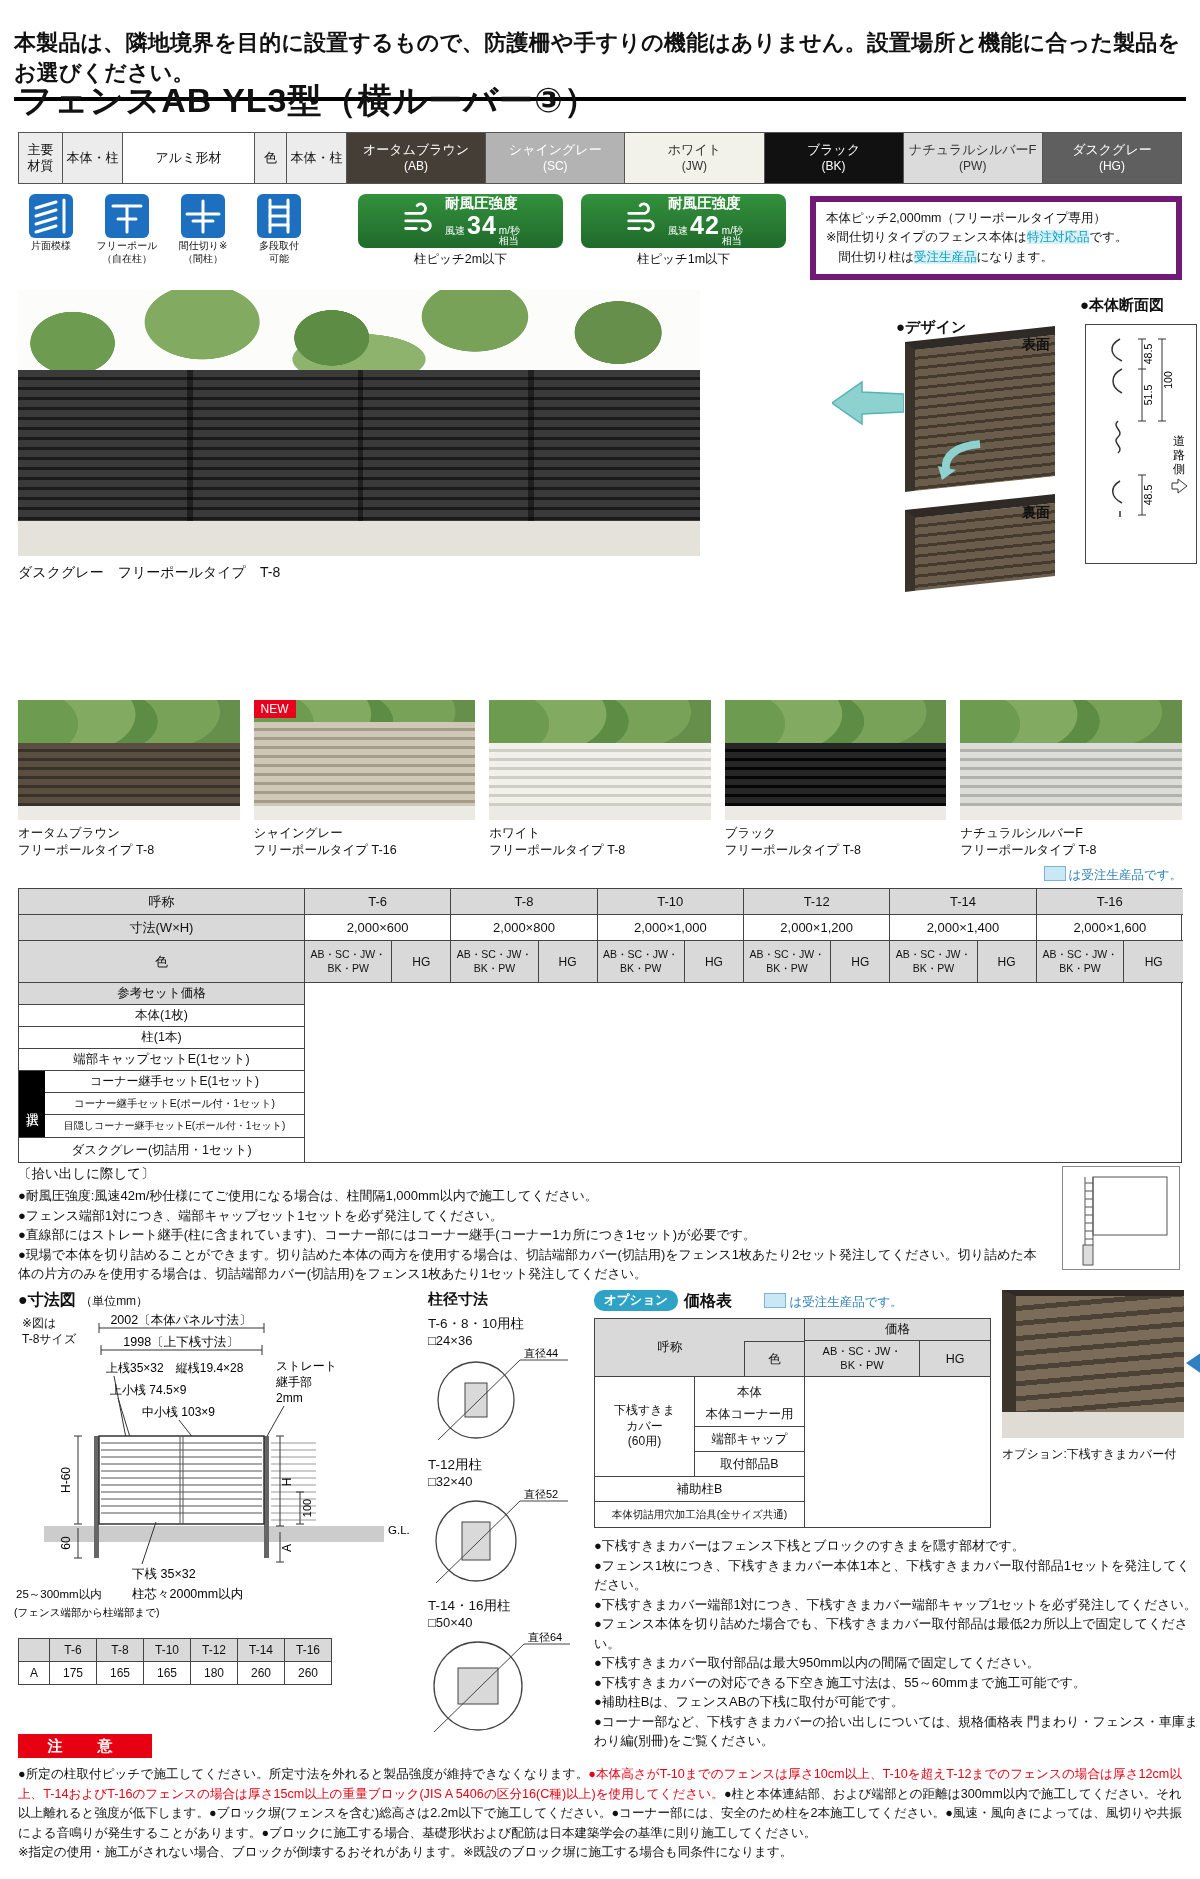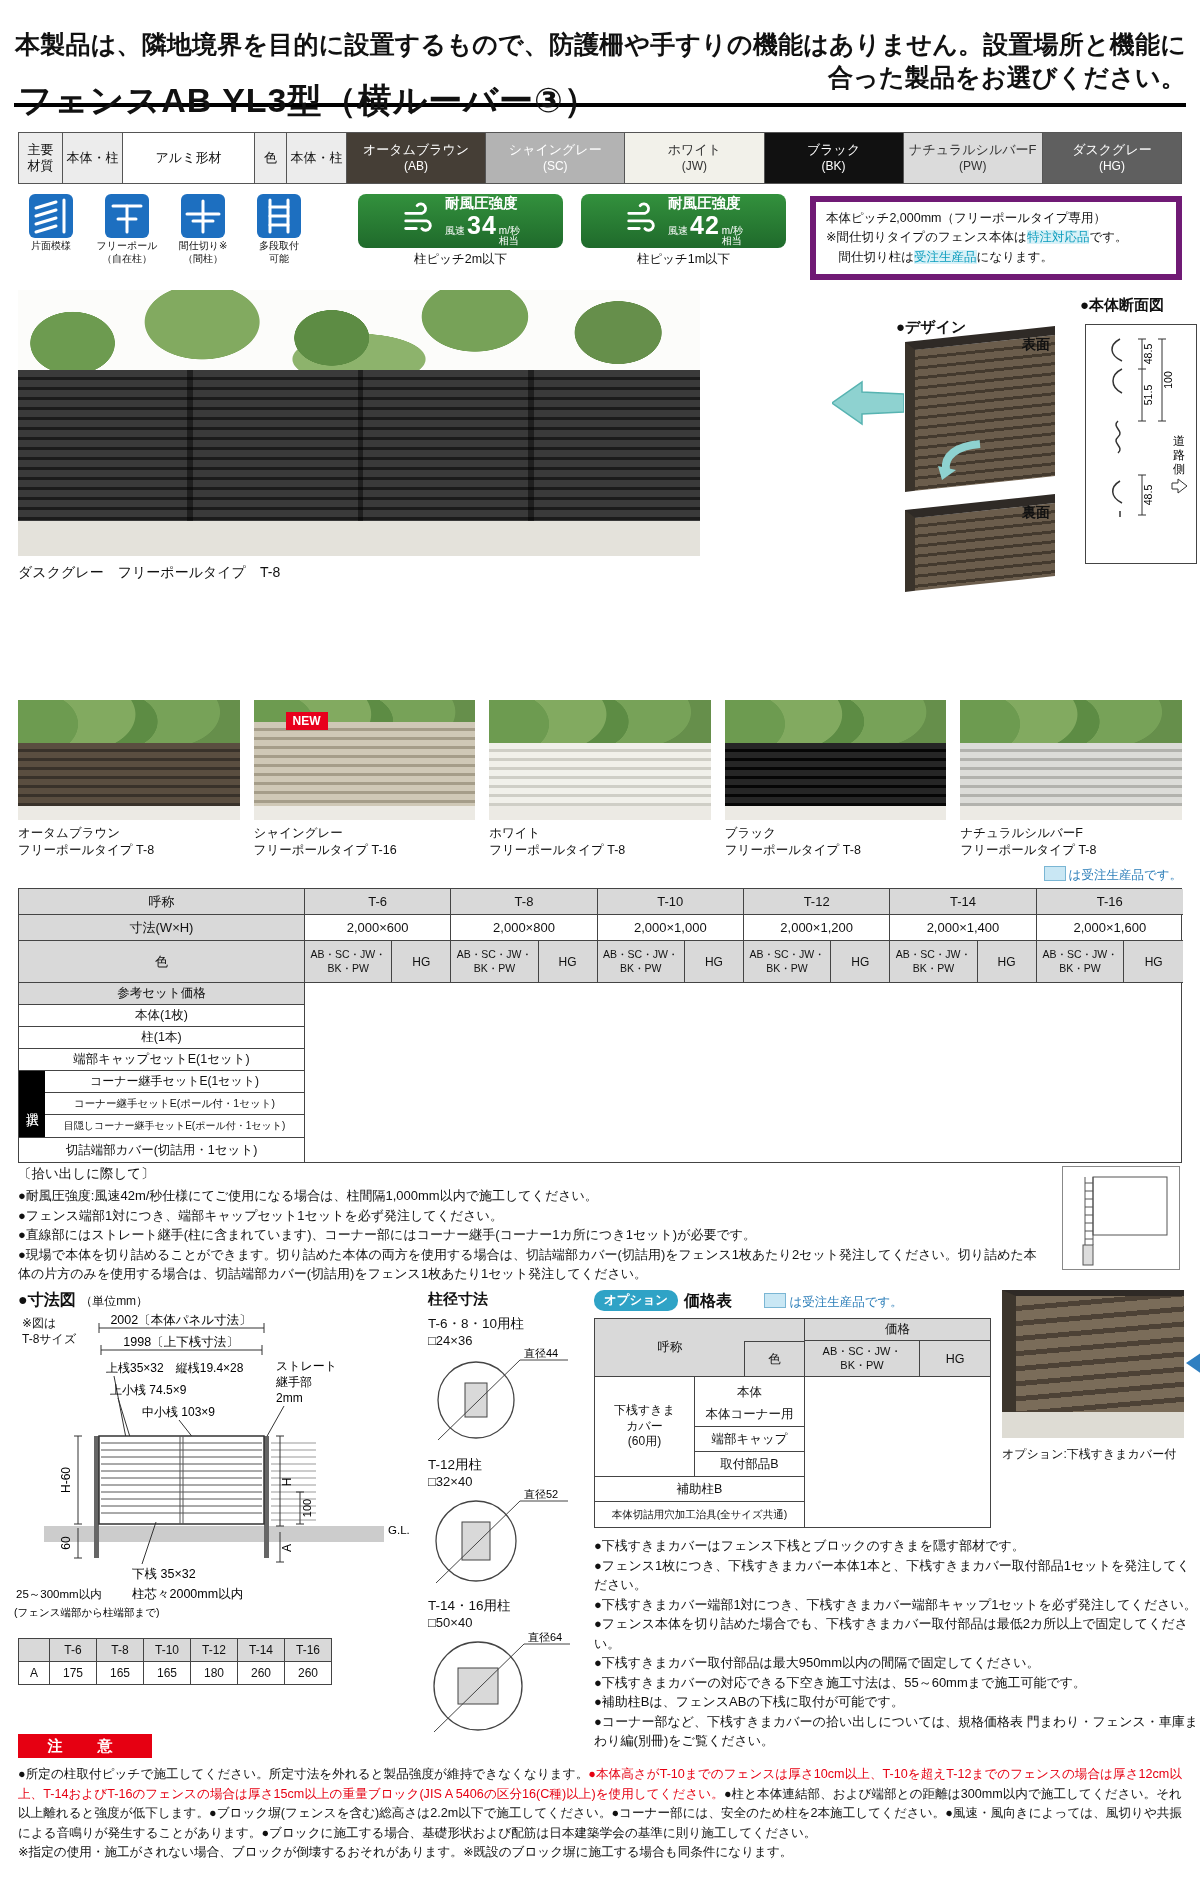--- a/index.html
+++ b/index.html
@@ -1,21 +1,21 @@
 <!DOCTYPE html>
 <html><head>
 <meta charset="utf-8">
 <style>
   html,body{margin:0;padding:0;background:#ffffff;}
   body{font-family:"Liberation Sans","DejaVu Sans",sans-serif;color:#111;}
   .page{position:relative;width:1200px;height:1879px;background:#fff;overflow:hidden;}
 
   
-  .notice{position:absolute;left:14px;right:14px;top:28px;font-size:25px;font-weight:bold;
-          letter-spacing:.2px;border-bottom:4px solid #000;padding-bottom:9px;text-align:right;}
+  .notice{position:absolute;left:14px;right:14px;top:28px;font-size:22px;font-weight:bold;
+          letter-spacing:.2px;border-bottom:4px solid #000;padding-bottom:9px;}
 
   .page-title{position:absolute;left:18px;top:78px;font-size:34px;font-weight:bold;letter-spacing:1px;}
 
   
   .materials{position:absolute;left:18px;top:132px;width:1164px;height:52px;display:flex;
              border:1px solid #555;box-sizing:border-box;font-size:13px;}
   .m-cell{border-right:1px solid #555;display:flex;flex-direction:column;justify-content:center;
           align-items:center;text-align:center;line-height:1.25;box-sizing:border-box;}
   .m-cell:last-child{border-right:none;}
   .m-gray{background:#ececec;}
@@ -69,22 +69,22 @@
   .sect-box{position:absolute;left:1085px;top:36px;width:112px;height:240px;border:1px solid #444;
             box-sizing:border-box;background:#fff;}
 
   
   .variants{position:absolute;left:18px;top:700px;width:1164px;display:grid;
             grid-template-columns:repeat(5,1fr);column-gap:14px;}
   .v-photo{position:relative;height:120px;overflow:hidden;}
   .v-fence{position:absolute;left:0;right:0;top:36%;bottom:12%;}
   .v-ground{position:absolute;left:0;right:0;bottom:0;height:12%;background:#eceae4;}
   .v-cap{font-size:12.5px;line-height:1.35;margin-top:5px;}
-  .new-badge{position:absolute;left:0;top:12px;background:#e8001d;color:#fff;font-size:12px;font-weight:bold;
-             padding:2px 7px;z-index:2;margin-left:32px;}
+  .new-badge{position:absolute;left:0;top:0;background:#e8001d;color:#fff;font-size:12px;font-weight:normal;
+             padding:2px 7px;z-index:2;}
 
   
   .pt-title{position:absolute;left:18px;top:898px;font-size:17px;font-weight:bold;}
   .legend{font-size:12.5px;color:#2b7db8;}
   .legend-box{display:inline-block;width:20px;height:13px;background:#c9e7f4;border:1px solid #7ab6d4;
               vertical-align:-2px;margin-right:3px;}
   .pt-legend{position:absolute;right:18px;top:866px;}
   .price-table{position:absolute;left:18px;top:888px;width:1164px;border:1px solid #444;box-sizing:border-box;
                font-size:13px;}
   .pt-row{display:flex;}
@@ -489,21 +489,21 @@
         <div class="pl-row">柱(1本)</div>
         <div class="pl-row">端部キャップセットE(1セット)</div>
         <div class="sel-wrap">
           <div class="sel-tag">選択</div>
           <div class="sel-rows">
             <div class="sel-row" style="font-size:12px">コーナー継手セットE(1セット)</div>
             <div class="sel-row" style="font-size:10.5px">コーナー継手セットE(ポール付・1セット)</div>
             <div class="sel-row" style="font-size:10px">目隠しコーナー継手セットE(ポール付・1セット)</div>
           </div>
         </div>
-        <div class="pl-row" style="height:24px;border-bottom:none">切詰端部カバー(切詰用・1セット)</div>
+        <div class="pl-row" style="height:24px;border-bottom:none">ダスクグレー(切詰用・1セット)</div>
       </div>
       <div class="pt-empty"></div>
     </div>
   </div>
 
   <div class="pickup">
     <div class="ttl">〔拾い出しに際して〕</div>
     <div class="pickup-text">
       <div>●耐風圧強度:風速42m/秒仕様にてご使用になる場合は、柱間隔1,000mm以内で施工してください。</div>
       <div>●フェンス端部1対につき、端部キャップセット1セットを必ず発注してください。</div>

